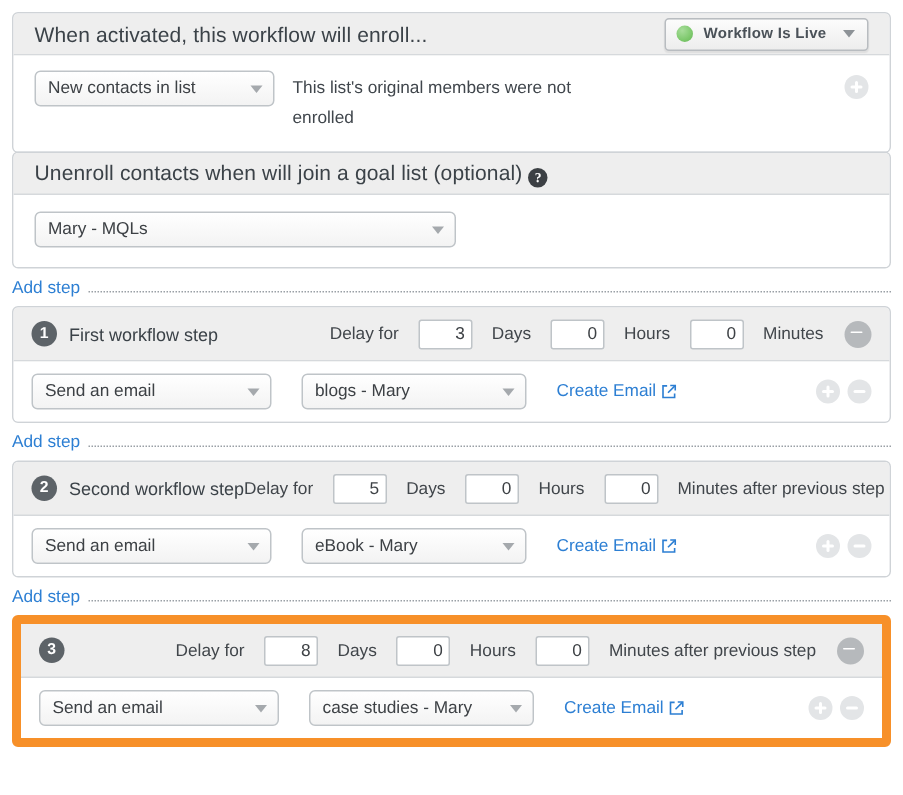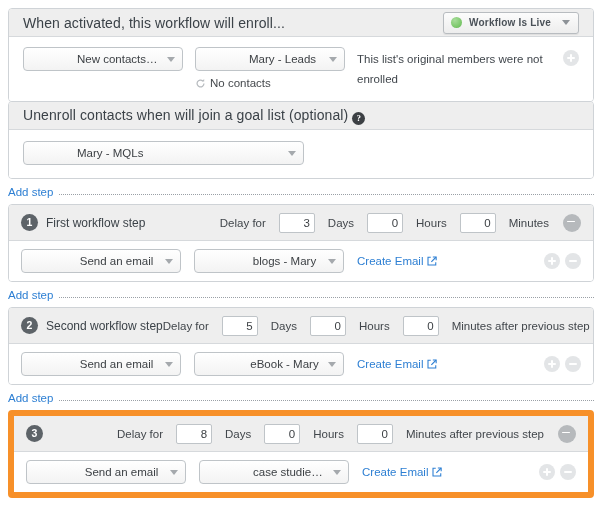--- a/index.html
+++ b/index.html
@@ -111,21 +111,20 @@
   }
   .sel .sel-text {
     display: block;
     padding: 0 22px 0 8px;
     line-height: 22px;
     font-size: 11.5px;
     color: #3d4145;
     white-space: nowrap;
     overflow: hidden;
     text-overflow: ellipsis;
-    margin-left: 45px;
   }
   .sel .sel-caret {
     position: absolute;
     right: 7px;
     top: 9px;
     width: 0; height: 0;
     border-left: 4px solid transparent;
     border-right: 4px solid transparent;
     border-top: 5px solid #a5a9ad;
   }
@@ -309,23 +308,22 @@
     display: flex;
     align-items: center;
   }
 
   .step-body {
     background: #ffffff;
     height: 40px;
     display: flex;
     align-items: center;
     padding: 0 12px;
-    gap: 13px;
-    box-sizing: border-box;
-    text-align: center;
+    gap: 20px;
+    box-sizing: border-box;
   }
   .create-link {
     font-size: 11.5px;
     color: #2d7fd3;
     text-decoration: none;
     white-space: nowrap;
     display: inline-flex;
     align-items: center;
     gap: 4px;
     cursor: pointer;
@@ -356,35 +354,20 @@
         <span class="live-label">Workflow Is Live</span>
         <span class="live-caret"></span>
       </div>
     </div>
     <div class="card-body">
       <div class="enroll-row">
         <div>
           <div class="sel sel-w160">
             <span class="sel-text">New contacts in list</span>
             <span class="sel-caret"></span>
-          </div>
-        </div>
-        <div>
-          <div class="sel sel-w150">
-            <span class="sel-text">Mary - Leads</span>
-            <span class="sel-caret"></span>
-          </div>
-          <div class="sub-line">
-            <span class="refresh-icon">
-              <svg viewBox="0 0 16 16" width="11" height="11" aria-hidden="true">
-                <path d="M13 8a5 5 0 1 1-1.6-3.7" fill="none" stroke="#b7bbbf" stroke-width="1.8"></path>
-                <path d="M13.4 1.6v3.6h-3.6z" fill="#b7bbbf"></path>
-              </svg>
-            </span>
-            <span>No contacts</span>
           </div>
         </div>
         <div class="enroll-col-note">This list's original members were not enrolled</div>
         <div class="enroll-col-plus">
           <span class="circ circ-light plus"></span>
         </div>
       </div>
     </div>
   </div>
 

